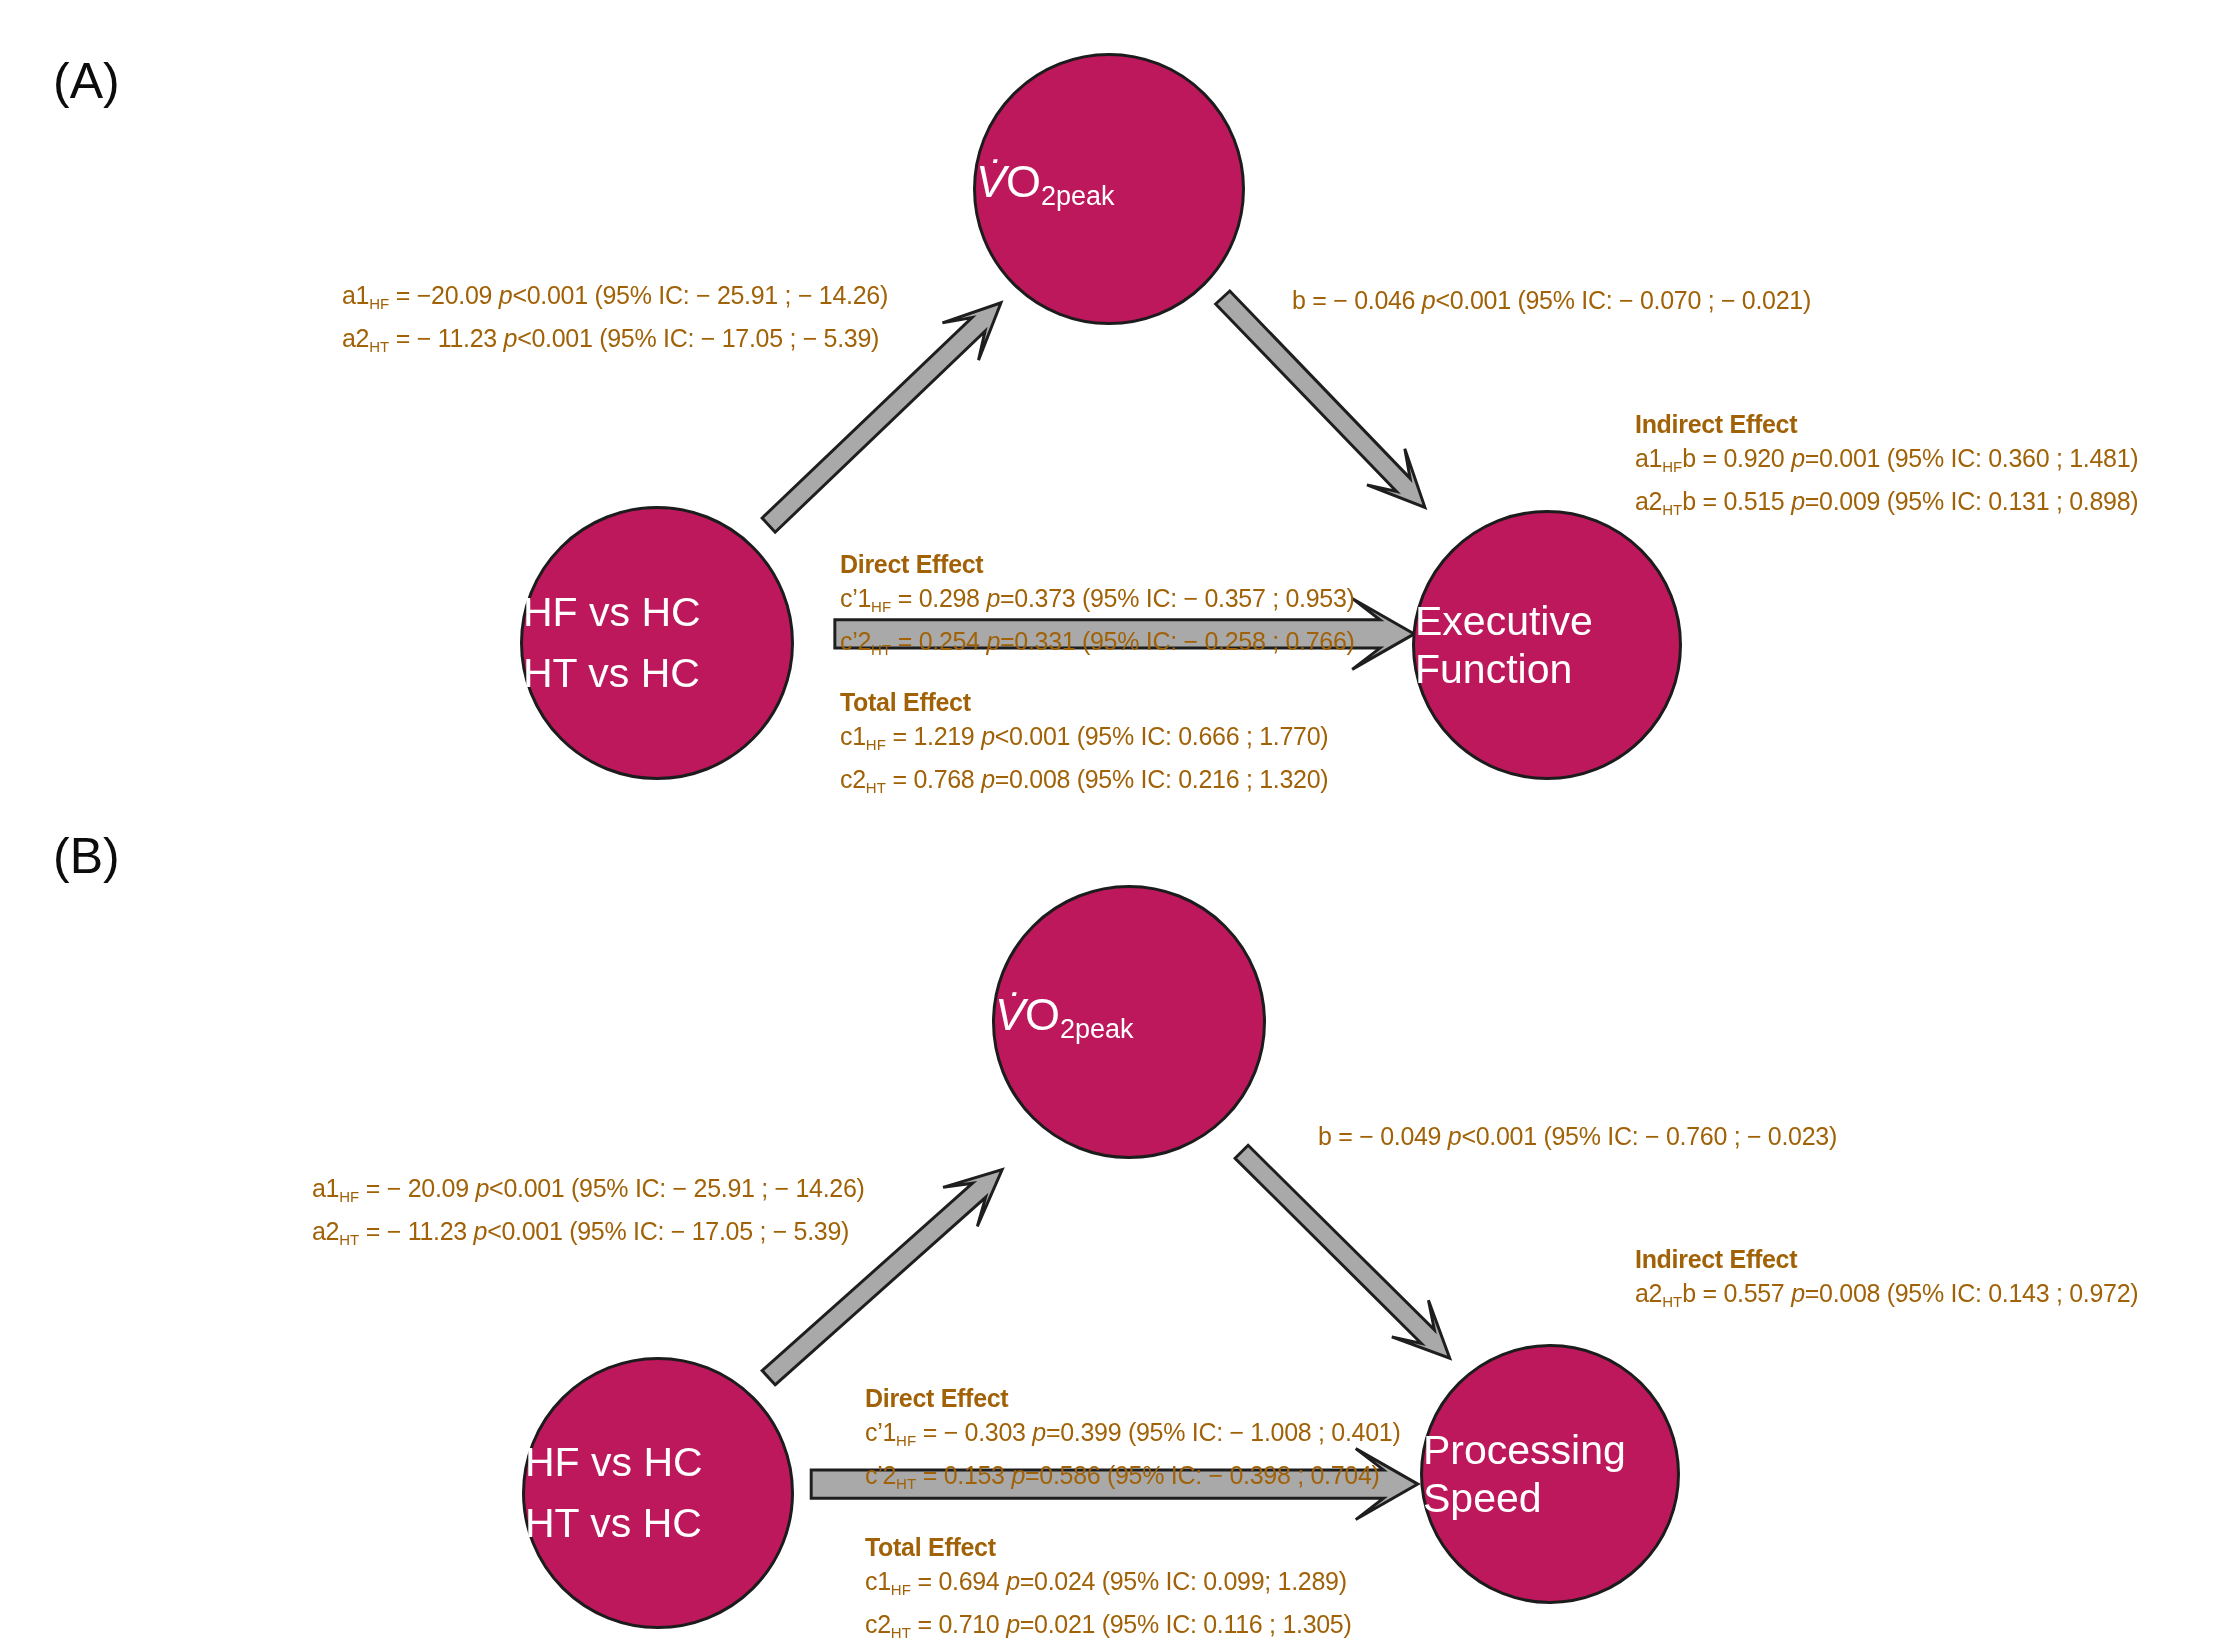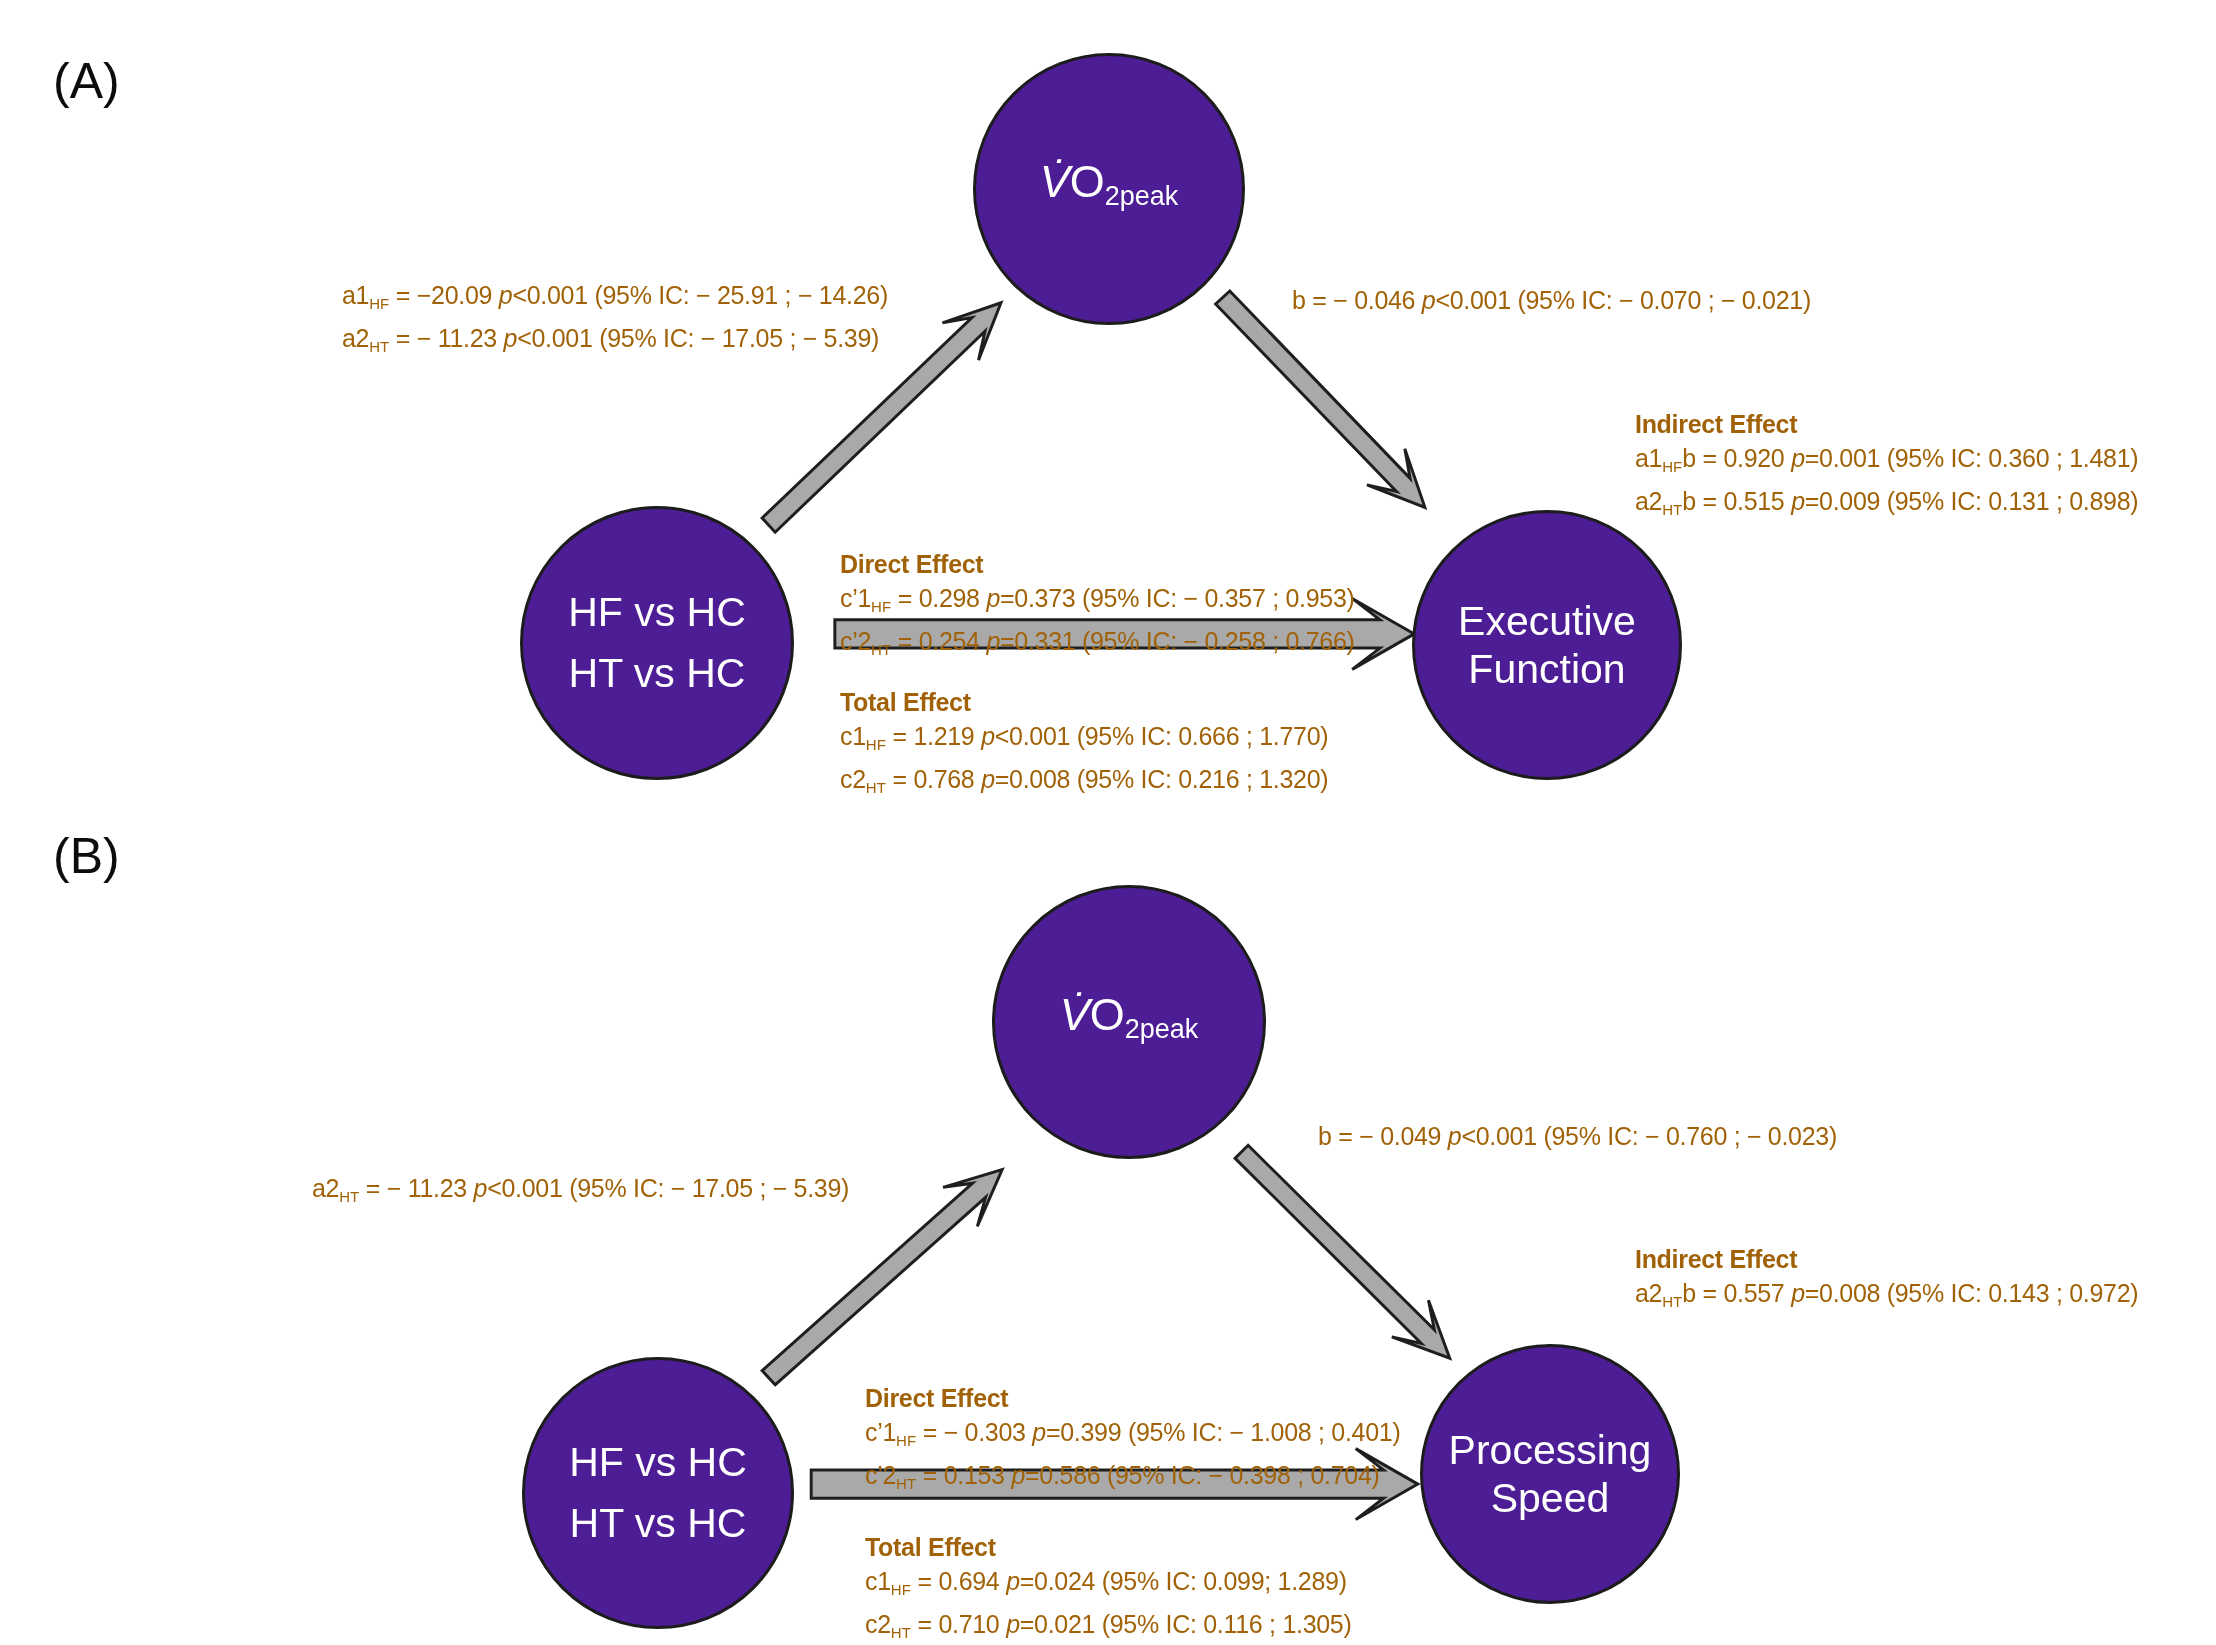--- a/index.html
+++ b/index.html
@@ -22,26 +22,26 @@
     position:absolute;
     z-index:3;
     font-size:50px;
     line-height:50px;
     color:#0c0c0c;
   }
   .node{
     position:absolute;
     z-index:2;
     border-radius:50%;
-    background:#4c1d95;
+    background:#be185d;
     border:3px solid #1c1c1c;
     box-sizing:border-box;
     display:flex;
     flex-direction:column;
-    align-items:center;
+    align-items:flex-start;
     justify-content:center;
     text-align:center;
     color:#ffffff;
   }
   .node .nl{
     font-size:41px;
     line-height:41px;
     white-space:nowrap;
   }
   .node .nl.gap{ margin-top:20px; }
@@ -138,20 +138,21 @@
       <div class="nl">HF vs HC</div>
       <div class="nl gap">HT vs HC</div>
     </div>
 
     <div class="node" style="left:1420px;top:1344px;width:260px;height:260px;">
       <div class="nl">Processing</div>
       <div class="nl gap-sm">Speed</div>
     </div>
 
     <div class="stat" style="left:312px;top:1171px;">
+      <div><span>a1</span><span class="sub">HF</span><span> = − 20.09  </span><span class="it">p</span><span>&lt;0.001 (95% IC: − 25.91 ; − 14.26)</span></div>
       <div><span>a2</span><span class="sub">HT</span><span> = − 11.23  </span><span class="it">p</span><span>&lt;0.001 (95% IC: − 17.05 ; − 5.39)</span></div>
     </div>
 
     <div class="stat" style="left:1318px;top:1119px;">
       <div><span>b = − 0.049  </span><span class="it">p</span><span>&lt;0.001 (95% IC: − 0.760 ; − 0.023)</span></div>
     </div>
 
     <div class="stat" style="left:1635px;top:1218px;">
       <div class="head">Indirect Effect</div>
       <div><span>a2</span><span class="sub">HT</span><span>b = 0.557  </span><span class="it">p</span><span>=0.008 (95% IC: 0.143 ; 0.972)</span></div>

